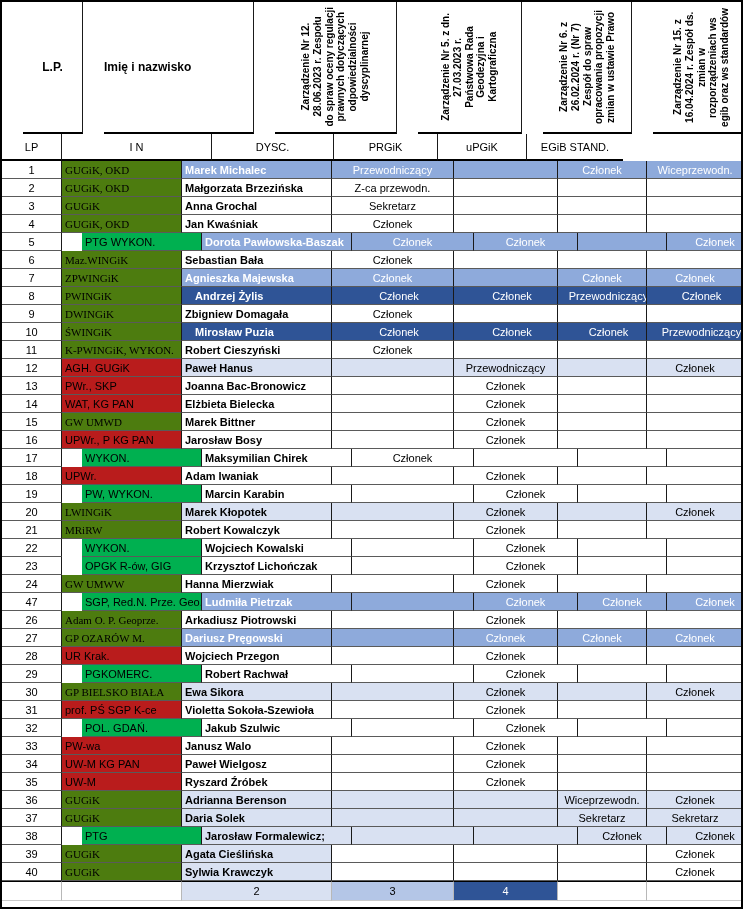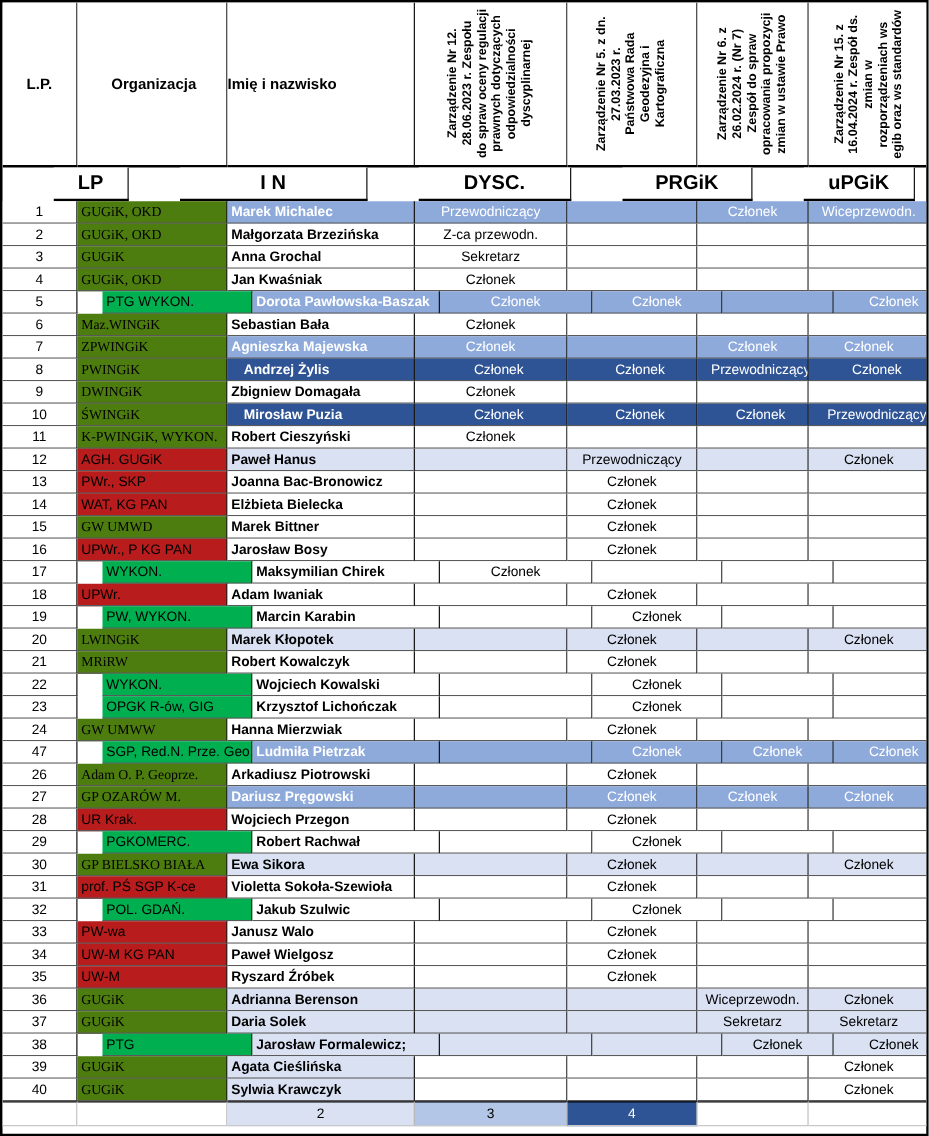--- a/index.html
+++ b/index.html
@@ -16,27 +16,27 @@
   }
   
   .c-lp{width:60px;justify-content:center;}
   .c-org{width:120px;padding-left:3px;}
   .c-name{width:150px;padding-left:3px;font-weight:bold;}
   .c-dysc{width:122px;justify-content:center;}
   .c-prgik{width:104px;justify-content:center;}
   .c-upgik{width:89px;justify-content:center;}
   .c-egib{width:96px;justify-content:center;border-right:none;}
   
-  .hdr1 .cell{height:132px;border-bottom:2px solid #000;font-weight:bold;font-size:12px;justify-content:center;}
+  .hdr1 .cell{height:132px;border-bottom:2px solid #000;font-weight:bold;font-size:12px;justify-content:center;margin-left:21px;}
   .rot{
     writing-mode:vertical-rl;transform:rotate(180deg);
     white-space:pre-line;text-align:center;font-size:10px;line-height:1.18;font-weight:bold;
   }
   
-  .hdr2 .cell{height:27px;border-bottom:2px solid #000;font-weight:bold;font-size:16px;justify-content:center;padding-left:0;margin-left:41px;}
+  .hdr2 .cell{height:27px;border-bottom:2px solid #000;font-weight:normal;font-size:11px;justify-content:center;padding-left:0;}
   
   .data .cell{height:18px;}
   .data .c-lp{font-size:11px;}
   
   .org-red{background:#4d7c0f;font-family:Liberation Serif, serif;}
   .org-green{background:#00B050;margin-left:20px;}
   .org-blue{background:#b91c1c;}
   
   .hl-blue{background:#8EAADB;color:#ffffff;}
   .hl-dark{background:#2F5496;color:#ffffff;padding-left:13px;}
@@ -49,23 +49,20 @@
 </style>
 </head>
 <body>
 
 <div id="sheet">
 
   <div class="row hdr1">
     <div class="cell c-lp">
         <span>L.P.</span>
       </div>
-    <div class="cell c-org">
-        <span>Organizacja</span>
-      </div>
     <div class="cell c-name" style="font-weight:bold;justify-content:flex-start;padding-left:0;">
         <span>Imię i nazwisko</span>
       </div>
     <div class="cell c-dysc">
         <span class="rot">Zarządzenie Nr 12.
 28.06.2023 r.  Zespołu
 do spraw oceny regulacji
 prawnych dotyczących
 odpowiedzialności
 dyscyplinarnej</span>

